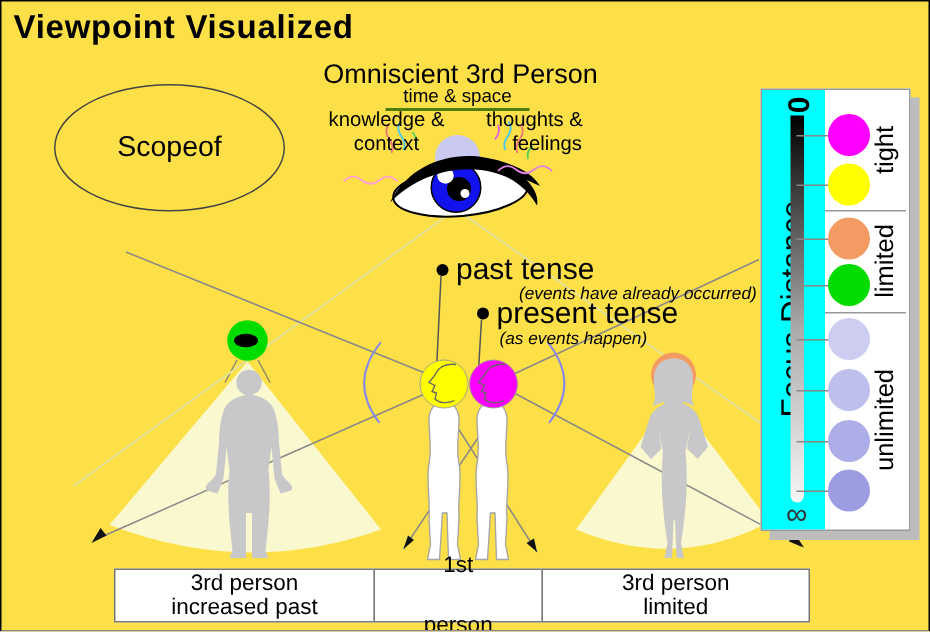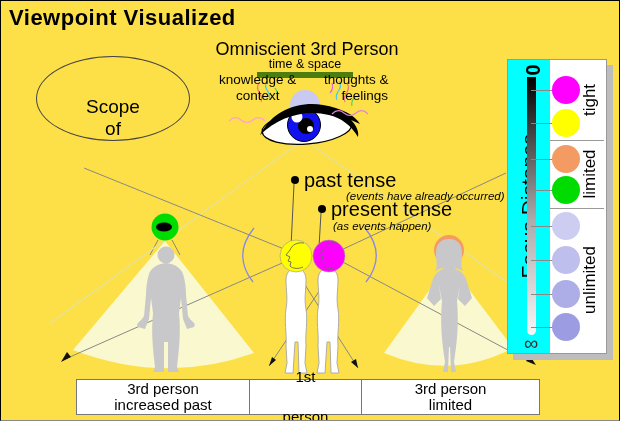--- a/index.html
+++ b/index.html
@@ -6,25 +6,25 @@
   #stage{
     position:relative;width:618px;height:419px;background:#fde047;
     border:1px solid #000;border-bottom-color:#888;overflow:hidden;
     font-family:"Liberation Sans",sans-serif;color:#000;
   }
   #diagram-svg{position:absolute;left:0;top:0;z-index:1;}
   .txt{position:absolute;z-index:2;white-space:nowrap;}
   #page-title{left:8px;top:4px;font-size:22px;font-weight:bold;letter-spacing:.5px;}
   #scope-ellipse{
     left:35px;top:55px;width:152px;height:83px;border:1px solid #444;border-radius:50%;
-    display:flex;flex-direction:column;align-items:center;justify-content:flex-end;
+    display:flex;flex-direction:row;align-items:center;justify-content:center;
     font-size:19px;line-height:22px;text-align:center;z-index:2;position:absolute;background:transparent;
   }
   #omniscient-heading{left:206px;top:38px;width:200px;text-align:center;font-size:18px;}
-  #time-space{left:256px;top:56px;width:96px;text-align:center;font-size:12.5px;border-bottom:6px solid #4d7c0f;padding-bottom:1px;}
+  #time-space{left:256px;top:56px;width:96px;text-align:center;font-size:12.5px;border-bottom:2px solid #4d7c0f;padding-bottom:1px;}
   #knowledge-context{left:218px;top:71px;font-size:13.5px;line-height:15.5px;text-align:center;}
   #thoughts-feelings{left:323px;top:71px;width:64px;font-size:13.5px;line-height:15.5px;text-align:right;}
   .tense-label{font-size:20px;}
   .tense-note{font-size:11.5px;font-style:italic;}
   #past-label{left:303px;top:168px;}
   #past-note{left:301px;top:189px;margin-left:44px;}
   #present-label{left:330px;top:197px;}
   #present-note{left:332px;top:219px;}
 
   

